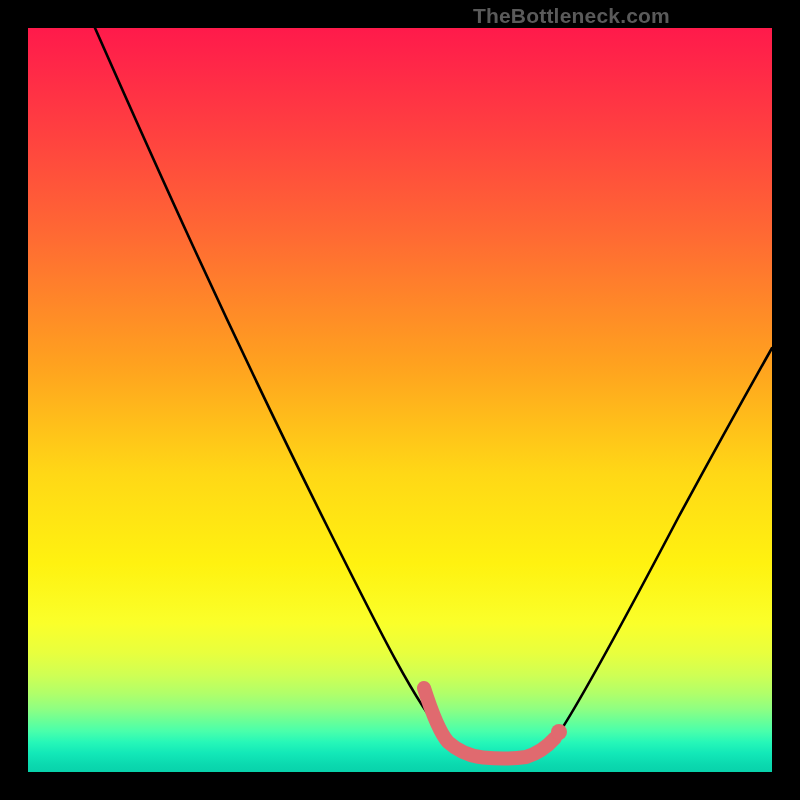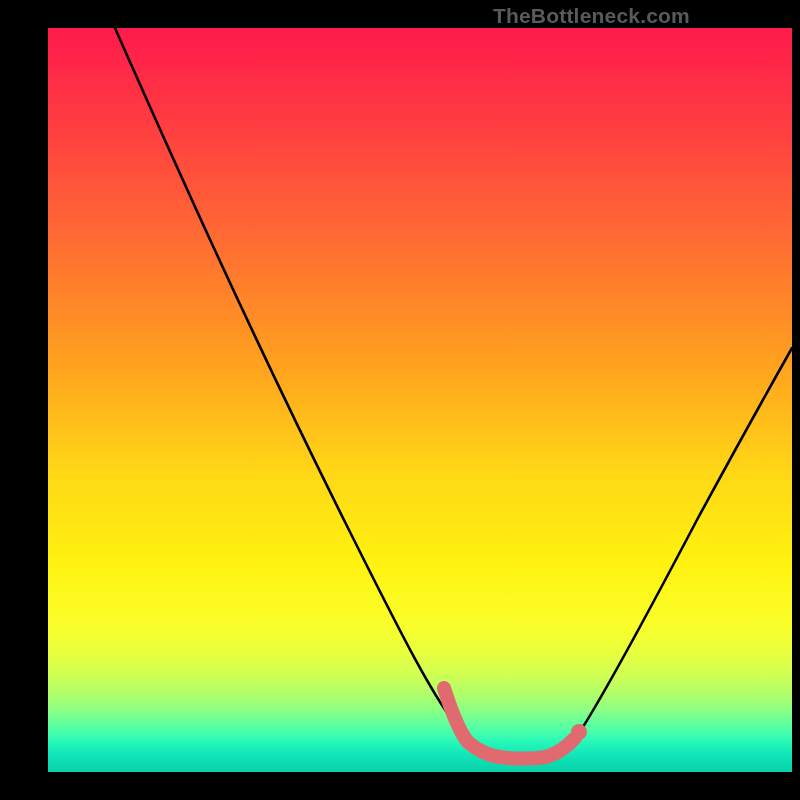--- a/index.html
+++ b/index.html
@@ -9,21 +9,20 @@
     height: 800px;
     background: #000;
     overflow: hidden;
     font-family: Arial, Helvetica, sans-serif;
   }
   .frame {
     position: relative;
     width: 684px;
     height: 800px;
     background: #000;
-    margin-left: 20px;
   }
   .watermark {
     position: absolute;
     top: 4px;
     right: 14px;
     color: #5a5a5a;
     font-size: 21px;
     font-weight: 600;
     letter-spacing: 0.2px;
     z-index: 5;

